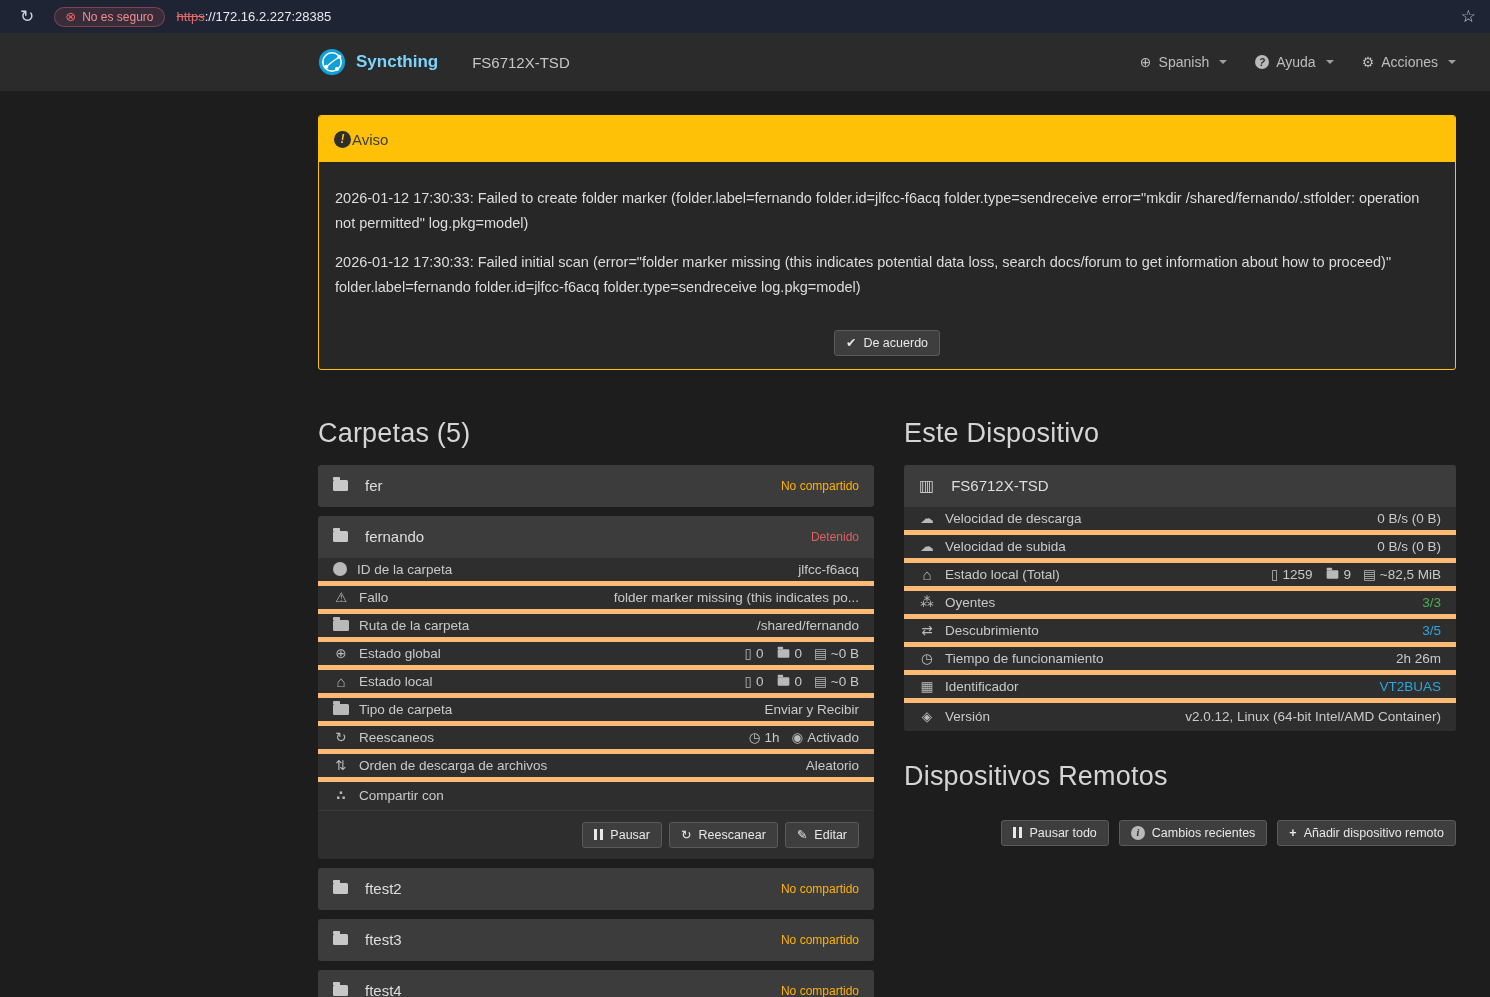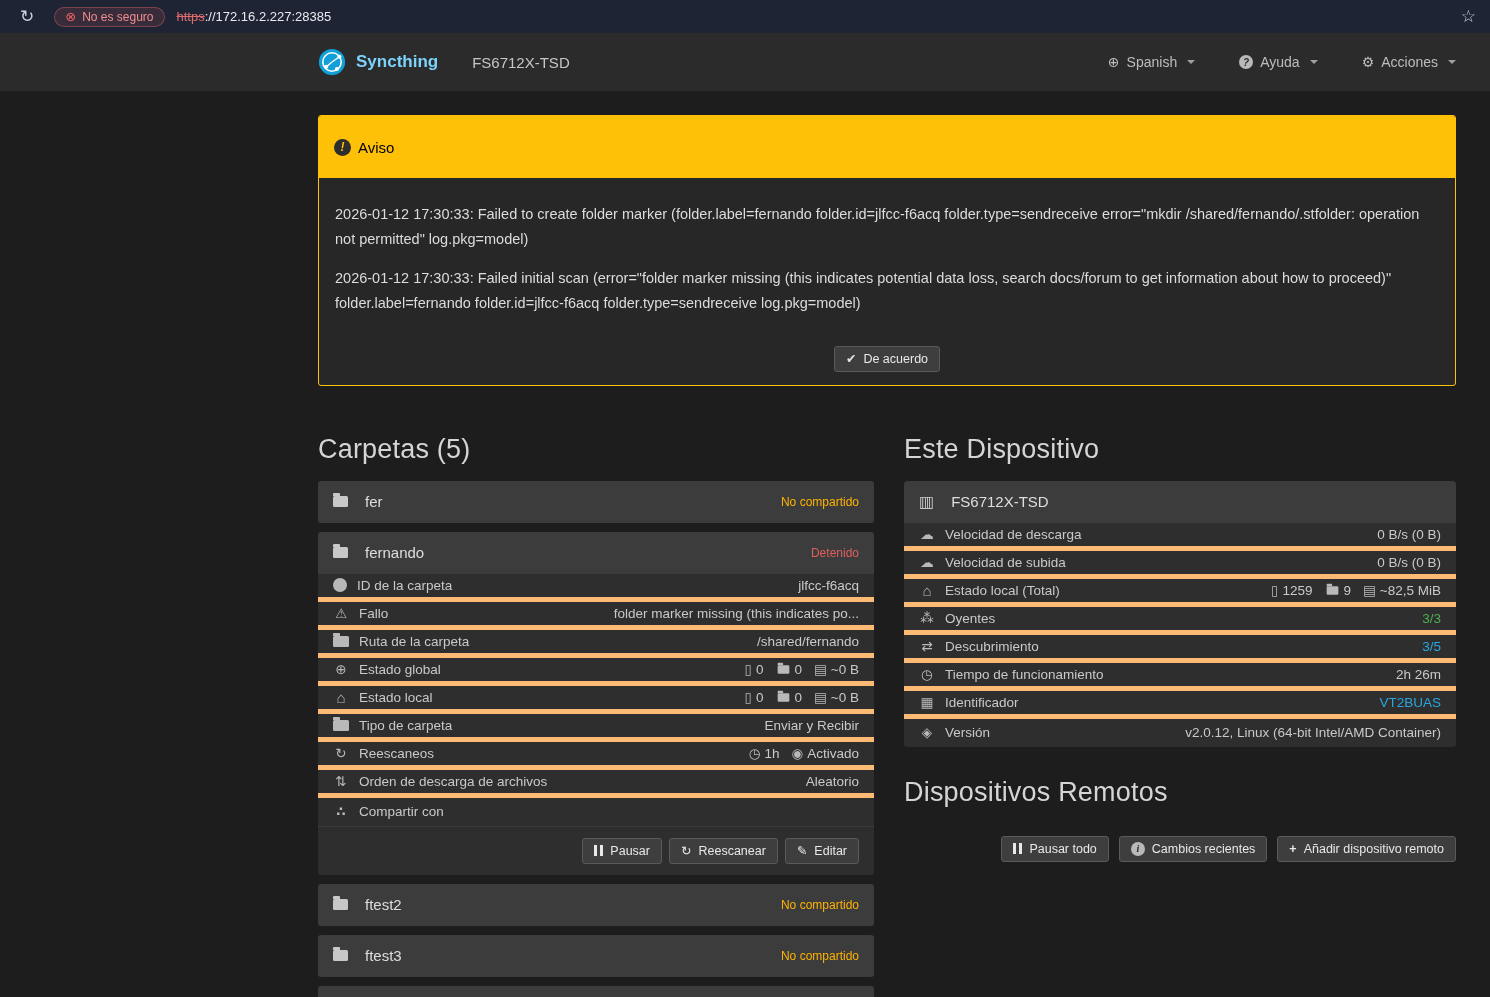--- a/index.html
+++ b/index.html
@@ -16,21 +16,21 @@
   .b-https{color:#e06c6c;text-decoration:line-through}
   .b-star{margin-left:auto;color:#c9cedb;font-size:17px;cursor:pointer}
 
   
   .navbar{height:58px;background:#2b2b2b}
   .container{width:1138px;margin-left:318px}
   .nav-inner{display:flex;align-items:center;height:58px}
   .logo{width:28px;height:28px;margin-right:10px;display:inline-flex;flex:none}
   .brand{color:#7dd3fc;font-size:17px;font-weight:700;cursor:pointer}
   .devname{color:#c6c6c6;font-size:15px;margin-left:34px}
-  .nav-right{margin-left:auto;display:flex;gap:44px}
+  .nav-right{margin-left:auto;display:flex;gap:28px}
   .nav-item{display:inline-flex;align-items:center;gap:7px;color:#bdbdbd;font-size:14px;cursor:pointer}
   .caret{width:0;height:0;border-left:4px solid transparent;border-right:4px solid transparent;
     border-top:4px solid #9f9f9f;margin-left:3px;display:inline-block}
 
   
   .ic{font-style:normal;display:inline-block;line-height:1;text-align:center}
   .ic-globe::before{content:"⊕"}
   .ic-gear::before{content:"⚙"}
   .ic-warn::before{content:"⚠"}
   .ic-home::before{content:"⌂";font-size:15px}
@@ -61,22 +61,22 @@
   .ic-alert::before{content:"!"}
   .fold{display:inline-block;width:15px;height:11px;background:currentColor;border-radius:1.5px;
     position:relative;flex:none}
   .fold::before{content:"";position:absolute;top:-3px;left:0;width:7px;height:3px;
     background:currentColor;border-radius:1px 1px 0 0}
   .fold.mini{transform:scale(.78)}
 
   
   .main{padding-top:24px}
   .notice{border:1px solid #ffc107;border-radius:3px;overflow:hidden;background:#272727}
-  .notice-header{background:#ffc107;color:#000000;display:flex;align-items:center;gap:7px;
-    padding:0 15px;font-size:15px;font-weight:500;height:62px;cursor:pointer}
+  .notice-header{background:#ffc107;color:#404040;display:flex;align-items:center;gap:1px;
+    padding:0 15px;font-size:15px;font-weight:500;height:46px;cursor:pointer}
   .notice-body{padding:24px 16px 10px;color:#dcdcdc;font-size:14.5px;line-height:1.72}
   .notice-body p{margin-bottom:14px}
   .notice-actions{display:flex;justify-content:center;padding:6px 12px 13px}
 
   
   .columns{display:flex;gap:30px;margin-top:48px}
   .col-left{width:556px;flex:none}
   .col-right{width:552px;flex:none}
   h2{font-size:27px;color:#d5d5d5;font-weight:400;margin-bottom:16px;letter-spacing:.2px}
 

